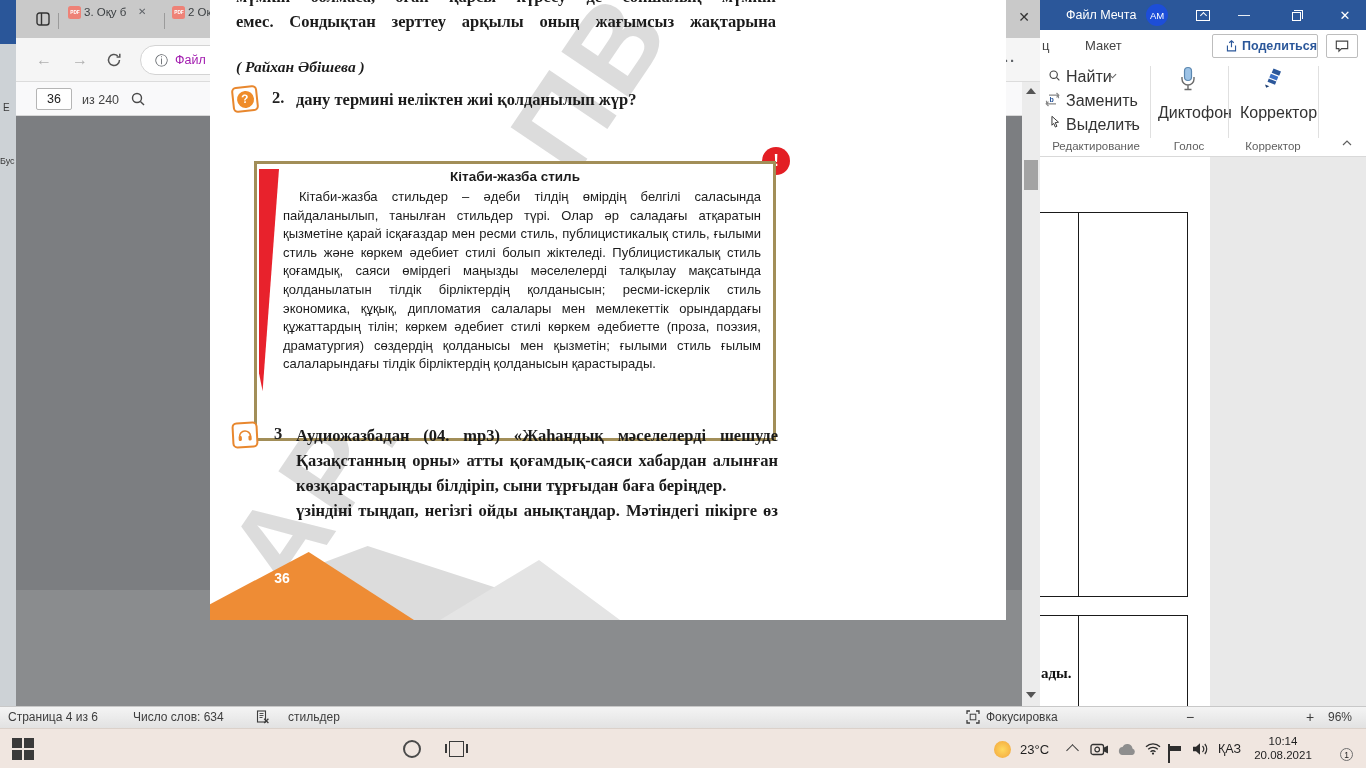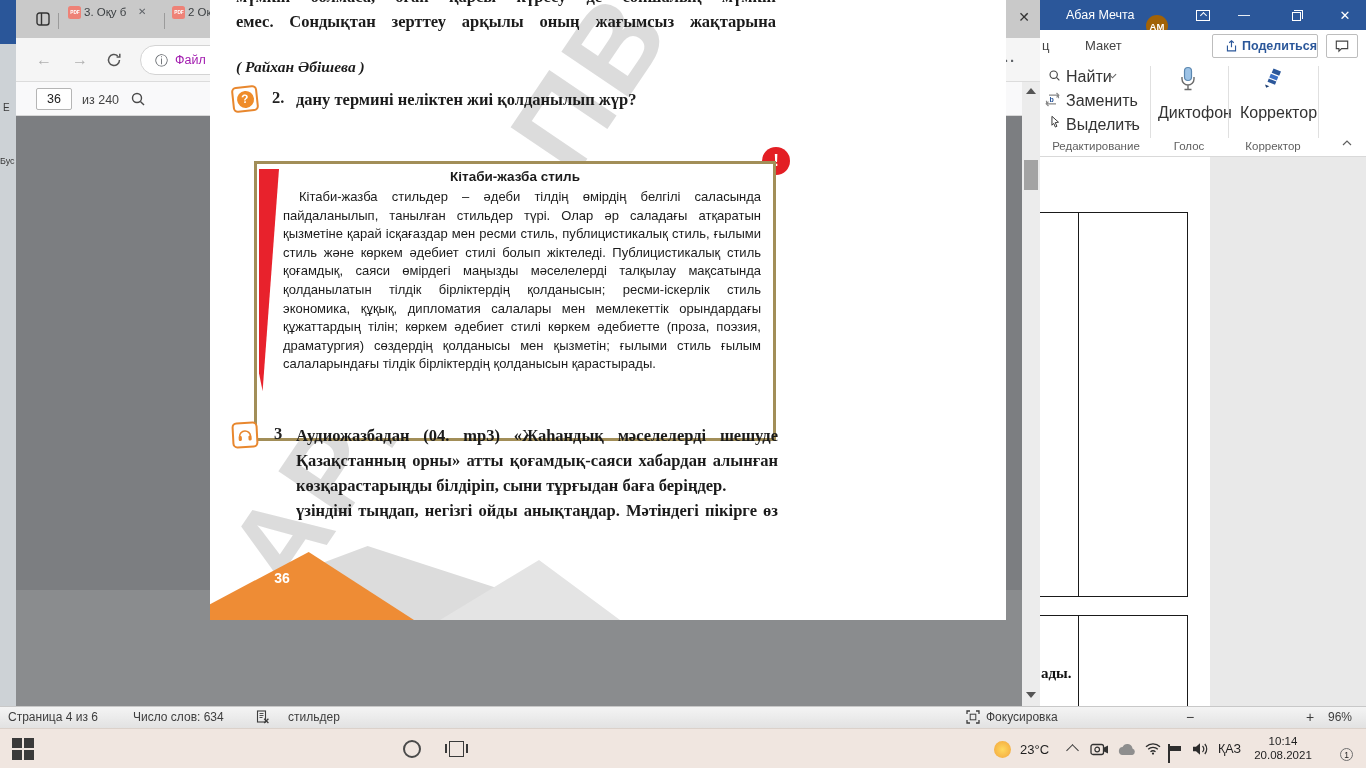--- a/index.html
+++ b/index.html
@@ -60,21 +60,21 @@
   #pagenum{left:52px;top:570px;width:40px;text-align:center;color:#fff;font-weight:bold;font-size:14px}
 
   
   #vscroll{left:1022px;top:82px;width:18px;height:624px;background:#ececec}
   .tri-up{width:0;height:0;border-left:5px solid transparent;border-right:5px solid transparent;border-bottom:6px solid #555}
   .tri-dn{width:0;height:0;border-left:5px solid transparent;border-right:5px solid transparent;border-top:6px solid #555}
   #vthumb{left:2px;top:78px;width:14px;height:30px;background:#a3a3a3}
 
   
   #wtitle{left:1040px;top:0;width:326px;height:30px;background:#2b579a;color:#fff}
-  #wavatar{left:1146px;top:15px;width:22px;height:22px;border-radius:50%;background:#a16207;color:#fff;font-size:9.5px;font-weight:bold}
+  #wavatar{left:1146px;top:4px;width:22px;height:22px;border-radius:50%;background:#1d4ed8;color:#fff;font-size:9.5px;font-weight:normal}
   #wtabs{left:1040px;top:30px;width:326px;height:30px;background:#fff}
   #sharebtn{left:1212px;top:34px;width:106px;height:24px;border:1px solid #bdbdbd;border-radius:2px;background:#fff;box-sizing:border-box}
   #commentbtn{left:1326px;top:34px;width:32px;height:24px;border:1px solid #bdbdbd;border-radius:2px;background:#fff;box-sizing:border-box}
   #wribbon{left:1040px;top:60px;width:326px;height:96px;background:#fff}
   .rsep{top:66px;width:1px;height:72px;background:#e0e0e0}
   .rlbl{font-size:11.5px;color:#5f5f5f;text-align:center}
   .ritem{font-size:16px;color:#333}
   #wdoc{left:1040px;top:157px;width:326px;height:549px;background:#e9e9e9}
   #wpage{left:0;top:0;width:170px;height:549px;background:#fff}
   .tline{background:#1a1a1a}
@@ -265,21 +265,21 @@
 
 <div id="screen">
 
   <div id="left-strip" class="ab">
     <div class="blue ab"></div>
     <span class="frag ab" style="left:3px;top:102px">Е</span>
     <span class="frag ab" style="left:0;top:156px;font-size:9px">Бус</span>
   </div>
 
   <div id="wtitle" class="ab">
-    <span class="ab nw" style="left:26px;top:8px;font-size:12.5px">Абая Мечта</span>
+    <span class="ab nw" style="left:26px;top:8px;font-size:12.5px">Файл Мечта</span>
   </div>
   <div id="wavatar" class="ab fc">АМ</div>
   <div class="ab fc" style="left:1186px;top:0;width:34px;height:30px">
       <span class="ribopts"></span>
     </div>
   <div class="ab fc" style="left:1225px;top:0;width:38px;height:30px;color:#fff;font-size:12px">—</div>
   <div class="ab fc" style="left:1277px;top:0;width:38px;height:30px">
       <span class="restbox"></span>
     </div>
   <div class="ab fc" style="left:1324px;top:0;width:42px;height:30px;color:#fff;font-size:13px">✕</div>

